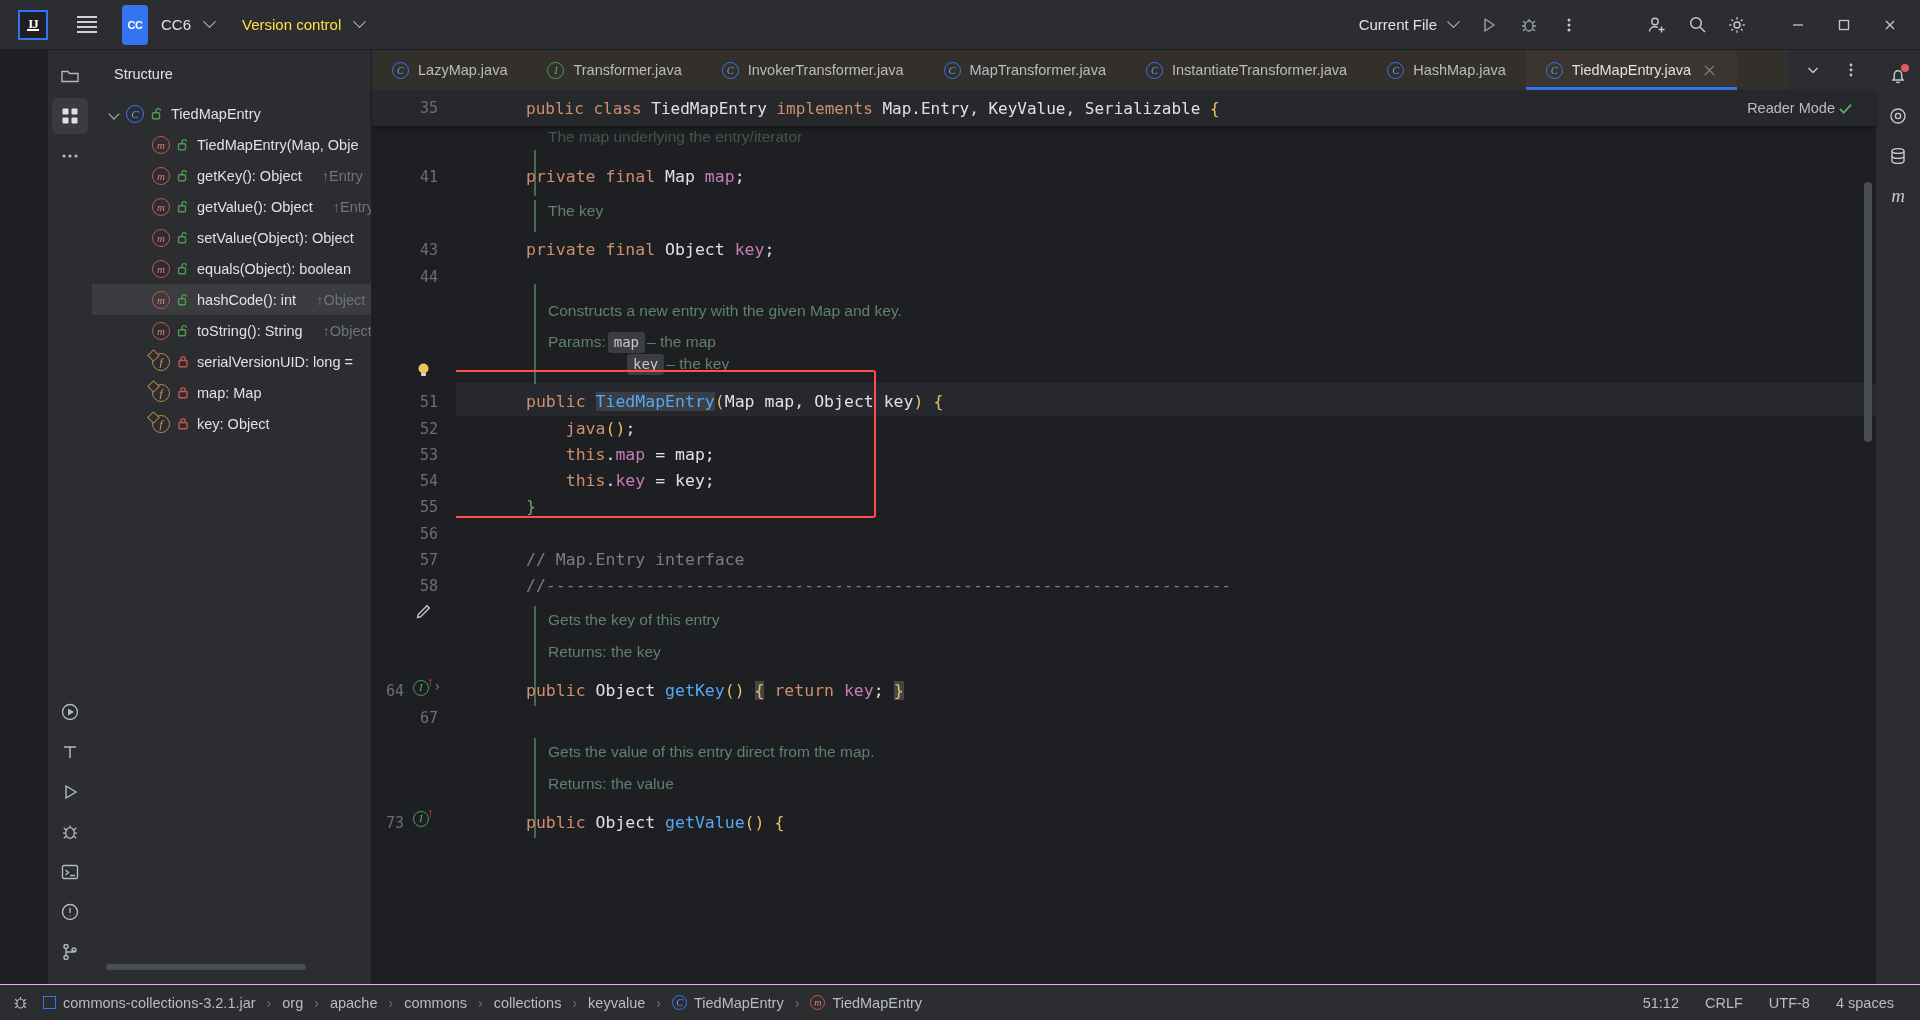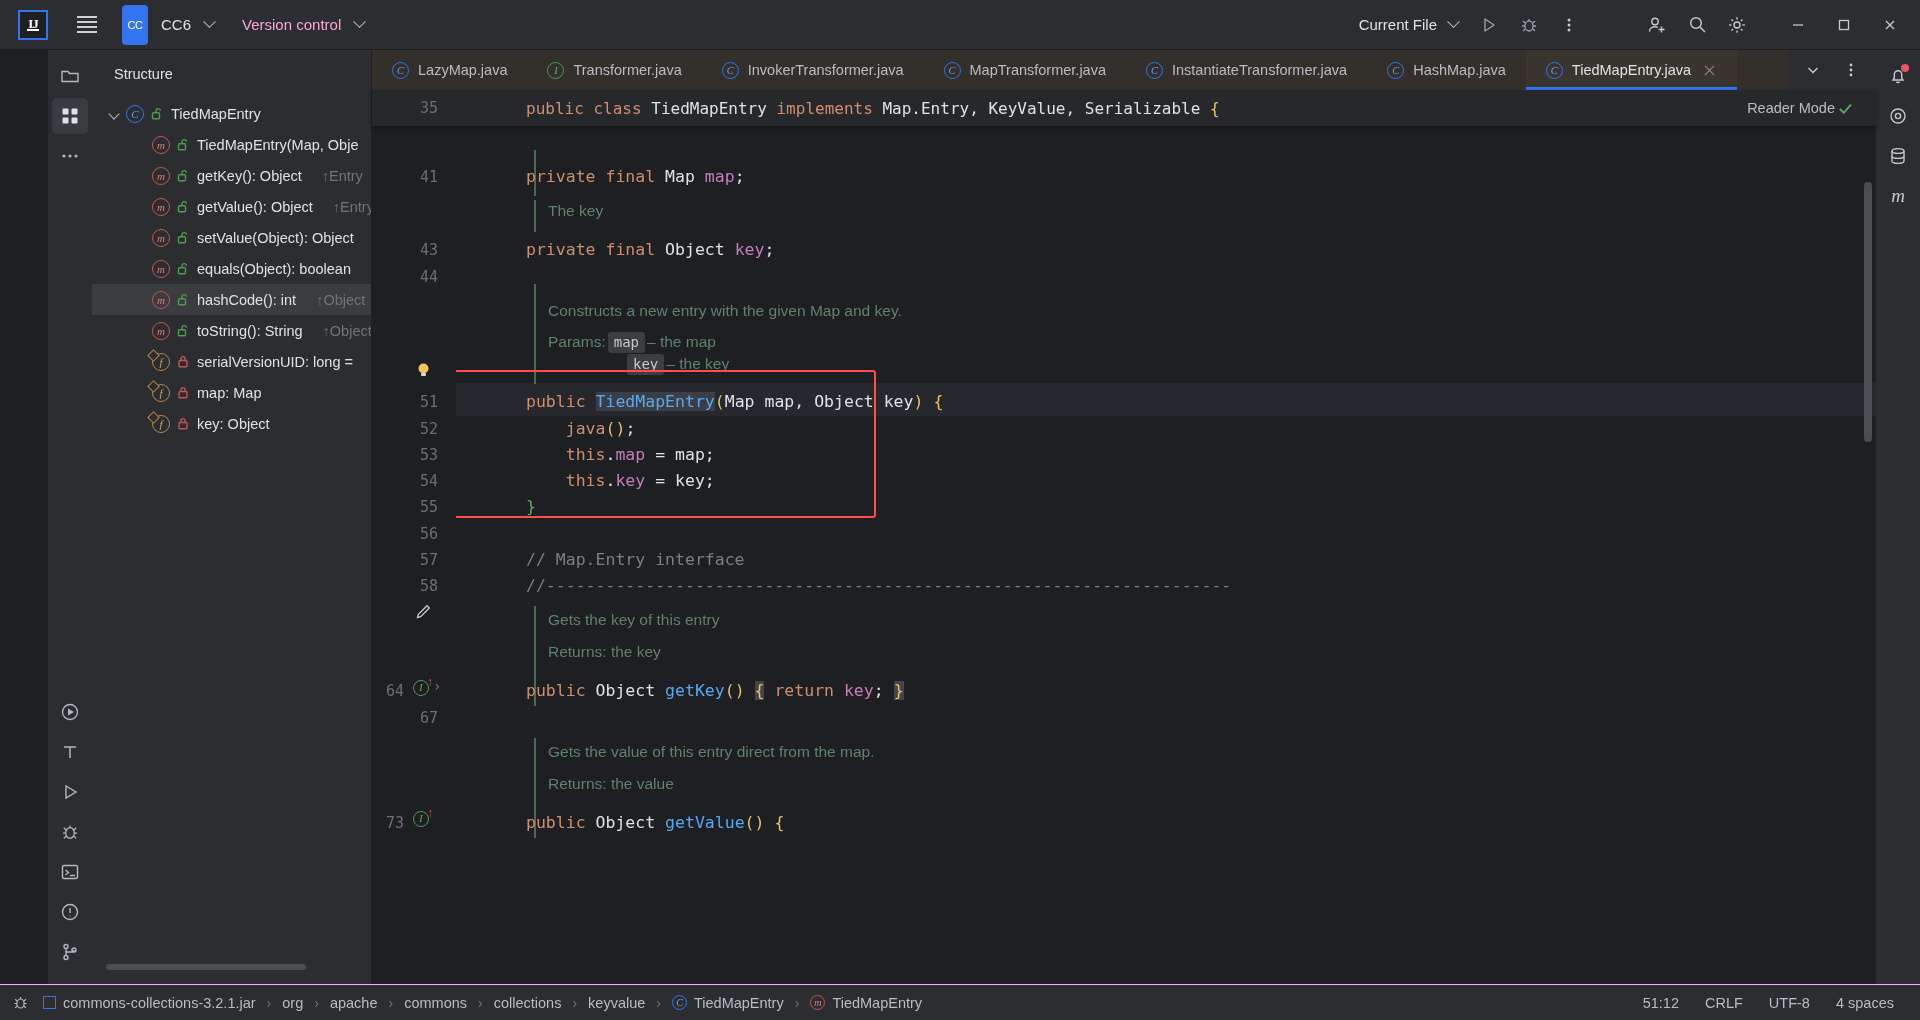--- a/index.html
+++ b/index.html
@@ -24,27 +24,27 @@
     display: flex; align-items: center; justify-content: center;
     font-family: "Liberation Serif", serif; font-weight: bold; font-size: 13px;
     color: #ffffff; letter-spacing: -1px;
   }
   .ij-logo span { border-bottom: 2px solid #fff; padding: 0 1px; line-height: 0.9; }
   .hamburger { width: 34px; height: 34px; display: flex; flex-direction: column;
      justify-content: center; align-items: center; gap: 3px; margin-left: 10px; margin-right: 14px; cursor: pointer; }
   .hamburger i { display: block; width: 20px; height: 2px; background: #ced0d6; }
   .proj-badge {
     width: 26px; height: 40px; border-radius: 4px; background: #3574f0;
-    color: #fff; font-size: 11px; font-weight: normal; display:flex;
+    color: #fff; font-size: 11px; font-weight: bold; display:flex;
     align-items:center; justify-content:center; letter-spacing: -0.5px;
   }
   .proj-name { font-size: 15px; color: #dfe1e5; margin-left: 9px; }
   .chev { display:inline-block; width: 9px; height: 9px; border-right: 1.6px solid #b4b8bf;
      border-bottom: 1.6px solid #b4b8bf; transform: rotate(45deg) translate(-2px,-2px); margin: 0 10px; }
-  .vcs-name { font-size: 15px; color: #f9a8d4; margin-left: 14px; }
+  .vcs-name { font-size: 15px; color: #fde047; margin-left: 14px; }
   .tb-spacer { flex: 1; }
   .tb-right { display: flex; align-items: center; gap: 2px; }
   .run-cfg { font-size: 15px; color: #dfe1e5; }
   .icon-btn {
     width: 38px; height: 38px; display: flex; align-items: center; justify-content: center;
     cursor: pointer; border-radius: 5px; color: #ced0d6;
   }
   .win-btn { width: 44px; height: 46px; display:flex; align-items:center; justify-content:center; color:#ced0d6; cursor:pointer; }
 
   
@@ -583,20 +583,21 @@
           </div>
           <div class="runmark" style="top:684px;left:41px">
             <span class="rc red">I</span>
           </div>
         </div>
 
         <div class="code">
 
           <div class="line-cur" style="top:257px"></div>
 
+          <div class="doc" style="top:-5px;opacity:.55">The map underlying the entry/iterator</div>
           <div class="docbar" style="top:24px;height:46px"></div>
 
           <div class="cl" style="top:35px"><span class="kw">private</span> <span class="kw">final</span> <span class="typ">Map</span> <span class="fld2">map</span><span class="pun">;</span></div>
 
           <div class="docbar" style="top:74px;height:32px"></div>
           <div class="doc" style="top:69px">The key</div>
 
           <div class="cl" style="top:108px"><span class="kw">private</span> <span class="kw">final</span> <span class="typ">Object</span> <span class="fld2">key</span><span class="pun">;</span></div>
 
           <div class="docbar" style="top:158px;height:100px"></div>

